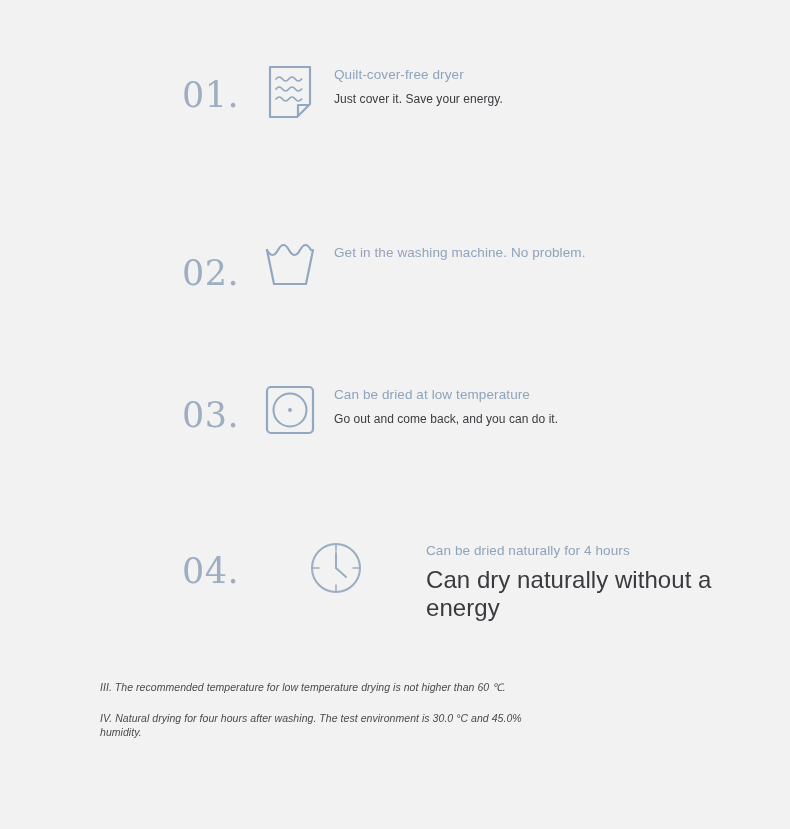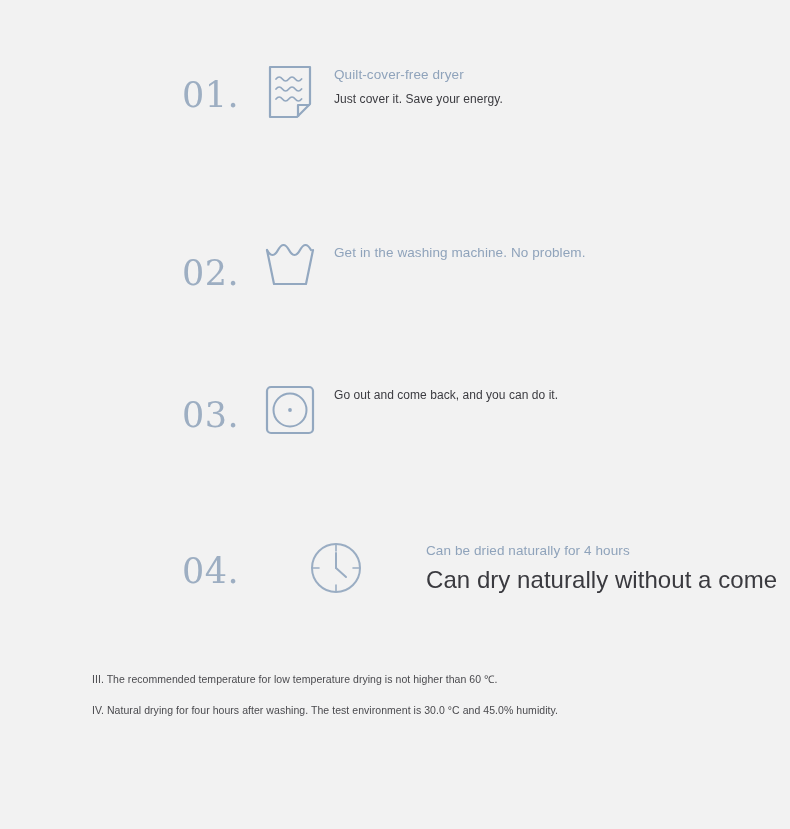--- a/index.html
+++ b/index.html
@@ -103,21 +103,22 @@
     left: 92px;
     top: 672px;
     width: 470px;
   }
 
   .note {
     color: #4a4a4e;
     font-size: 10.5px;
     line-height: 14px;
     letter-spacing: 0.05px;
-    margin: 0;
+    margin: 8px;
+    font-style: italic;
   }
 
   .note + .note {
     margin-top: 17px;
   }
 </style>
 </head>
 <body>
 
 <div class="feature-list">
@@ -155,37 +156,38 @@
   <div class="feature-row row-3">
     <div class="numeral">03.</div>
     <div class="icon-cell">
       <svg width="52" height="52" viewBox="0 0 52 52" fill="none" stroke="#93a8c0" stroke-width="2.2">
         <rect x="3" y="3" width="46" height="46" rx="4" ry="4"></rect>
         <circle cx="26" cy="26" r="16.5" stroke-width="2"></circle>
         <circle cx="26" cy="26" r="1.9" fill="#93a8c0" stroke="none"></circle>
       </svg>
     </div>
     <div class="text-cell">
+      <p class="eyebrow">Can be dried at low temperature</p>
       <p class="body-text">Go out and come back, and you can do it.</p>
     </div>
   </div>
 
   <div class="feature-row row-4">
     <div class="numeral">04.</div>
     <div class="icon-cell">
       <svg width="56" height="56" viewBox="0 0 56 56" fill="none" stroke="#9aadc3" stroke-width="2">
         <circle cx="28" cy="28" r="24"></circle>
         <path d="M28 5 V11 M28 45 V51 M5 28 H11 M45 28 H51" stroke-width="1.6" stroke-linecap="round"></path>
         <path d="M28 13 V28" stroke-width="2" stroke-linecap="round"></path>
         <path d="M28 28 L38 37" stroke-width="2" stroke-linecap="round"></path>
       </svg>
     </div>
     <div class="text-cell">
       <p class="eyebrow">Can be dried naturally for 4 hours</p>
-      <p class="body-text">Can dry naturally without a come</p>
+      <p class="body-text">Can dry naturally without a energy</p>
     </div>
   </div>
 
 </div>
 
 <div class="notes">
   <p class="note">III. The recommended temperature for low temperature drying is not higher than 60 ℃.</p>
   <p class="note">IV. Natural drying for four hours after washing. The test environment is 30.0 °C and 45.0% humidity.</p>
 </div>
 

